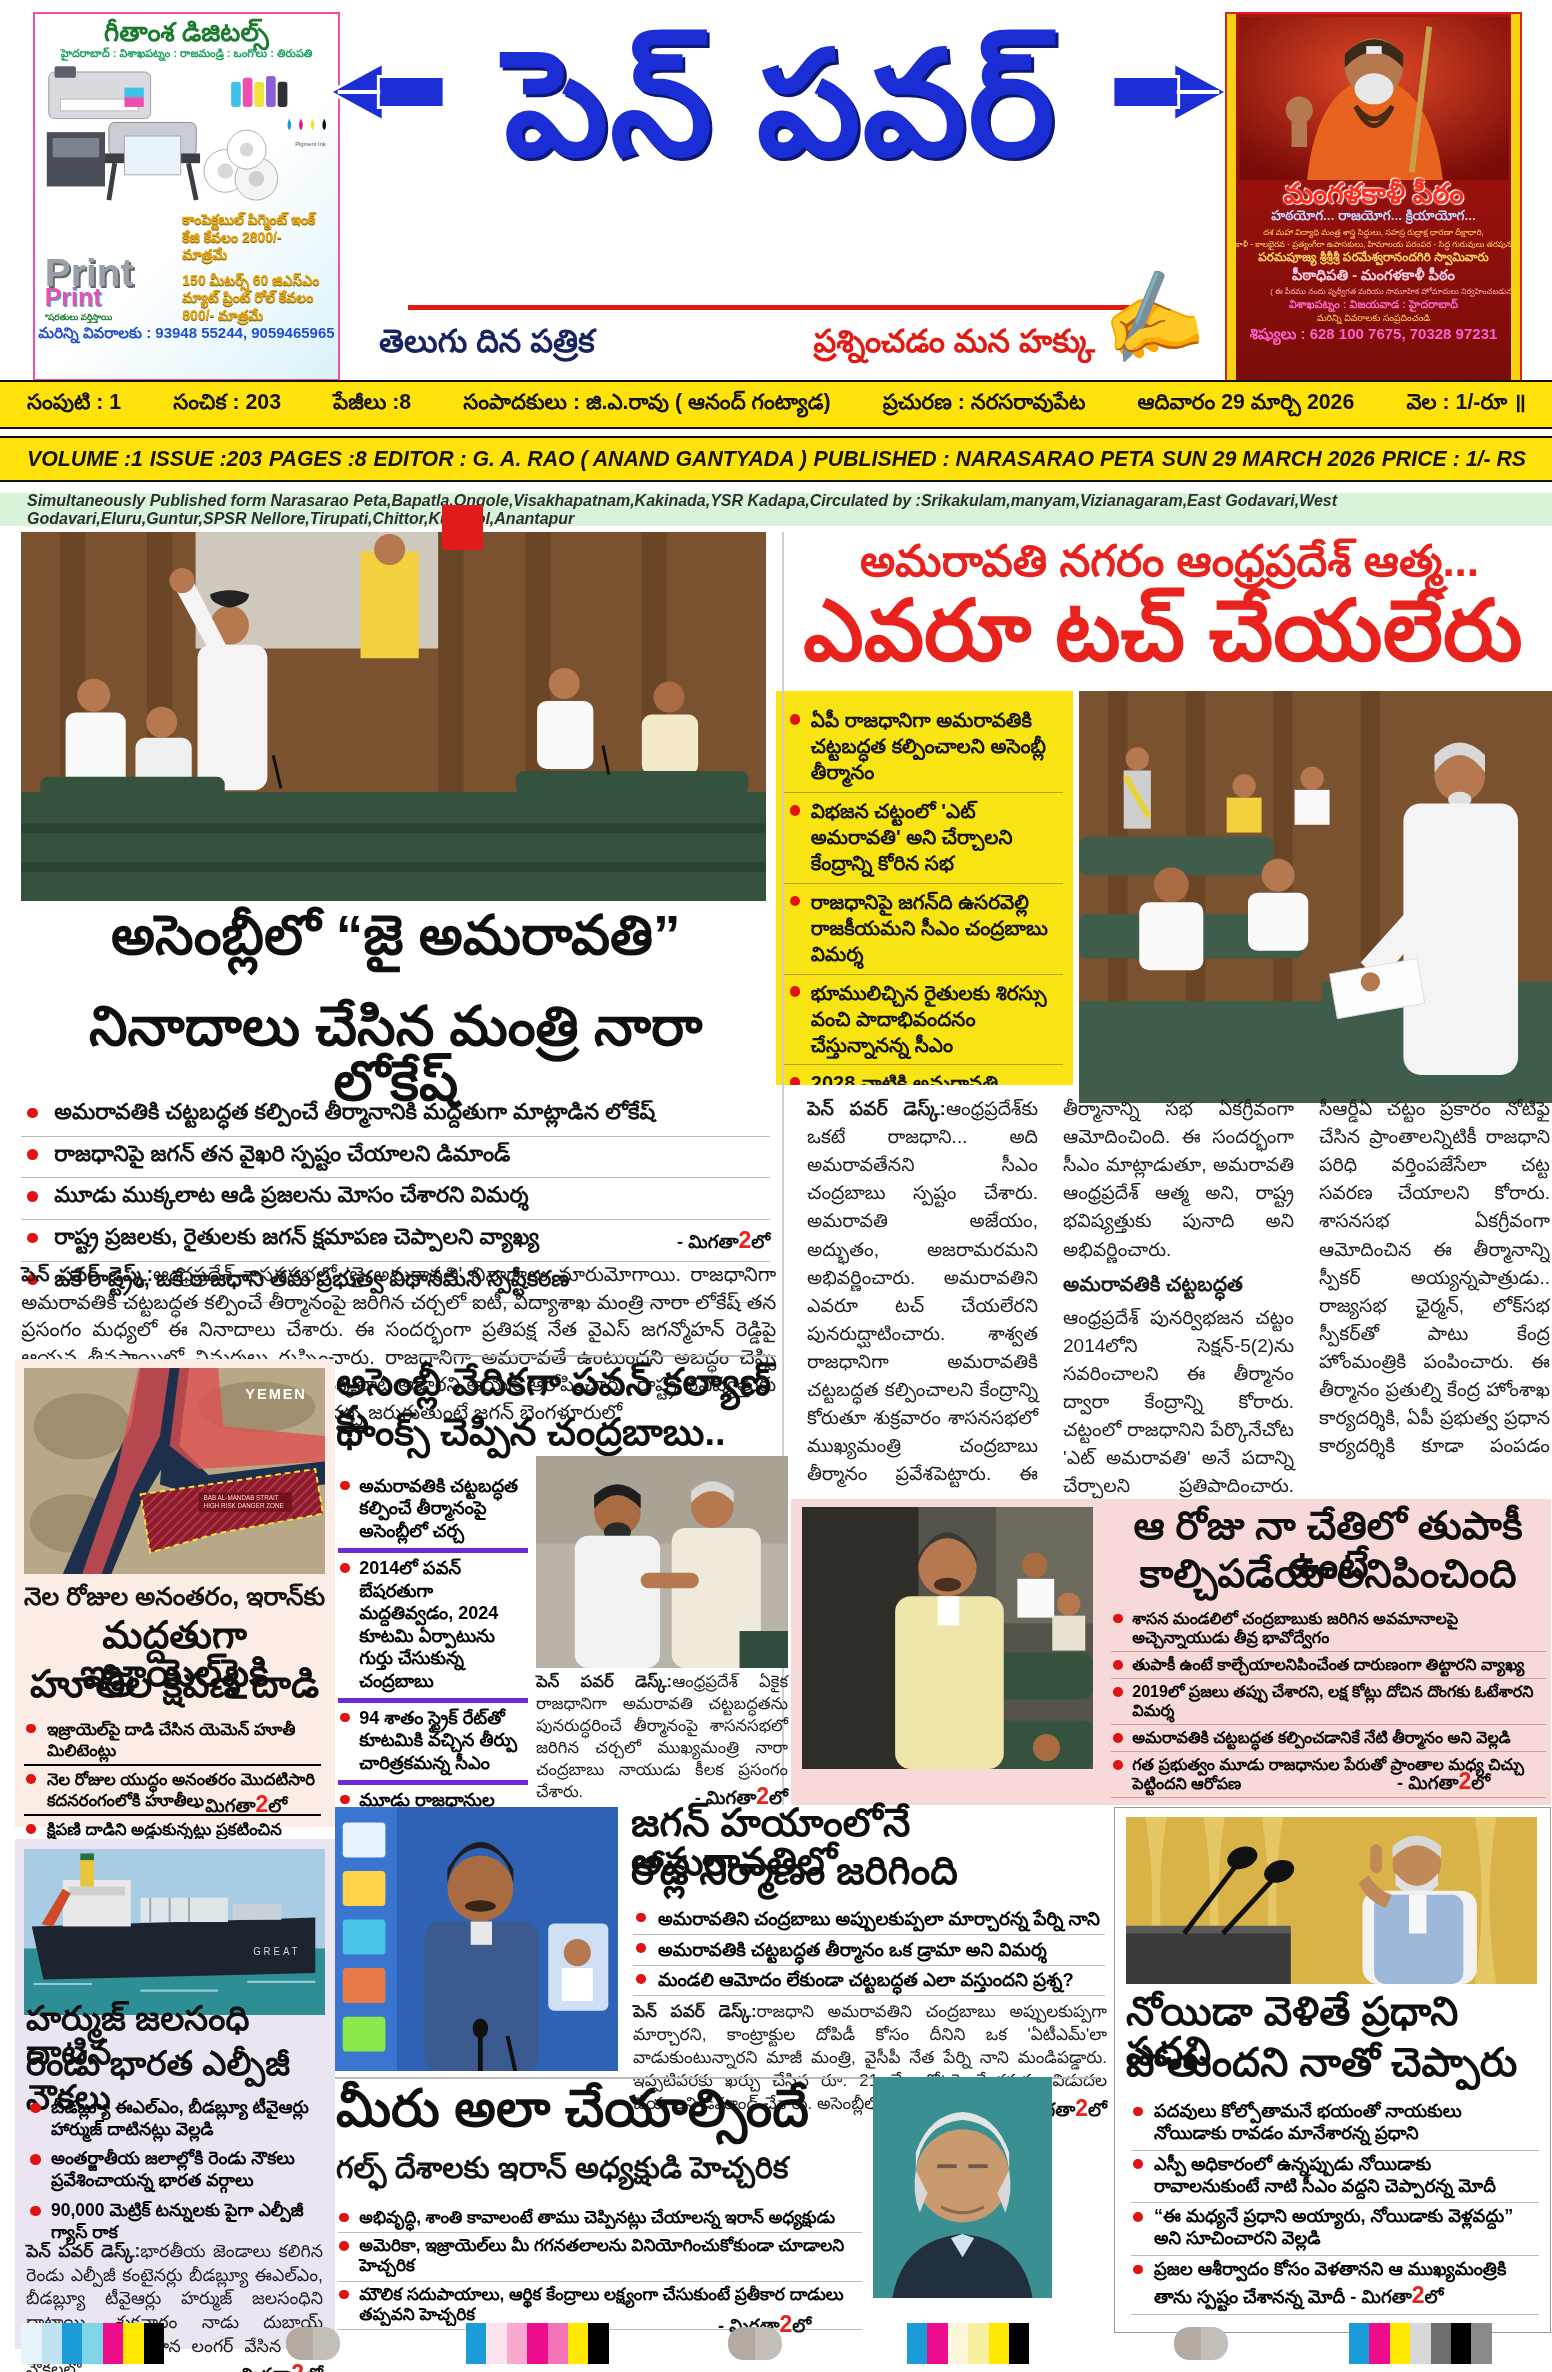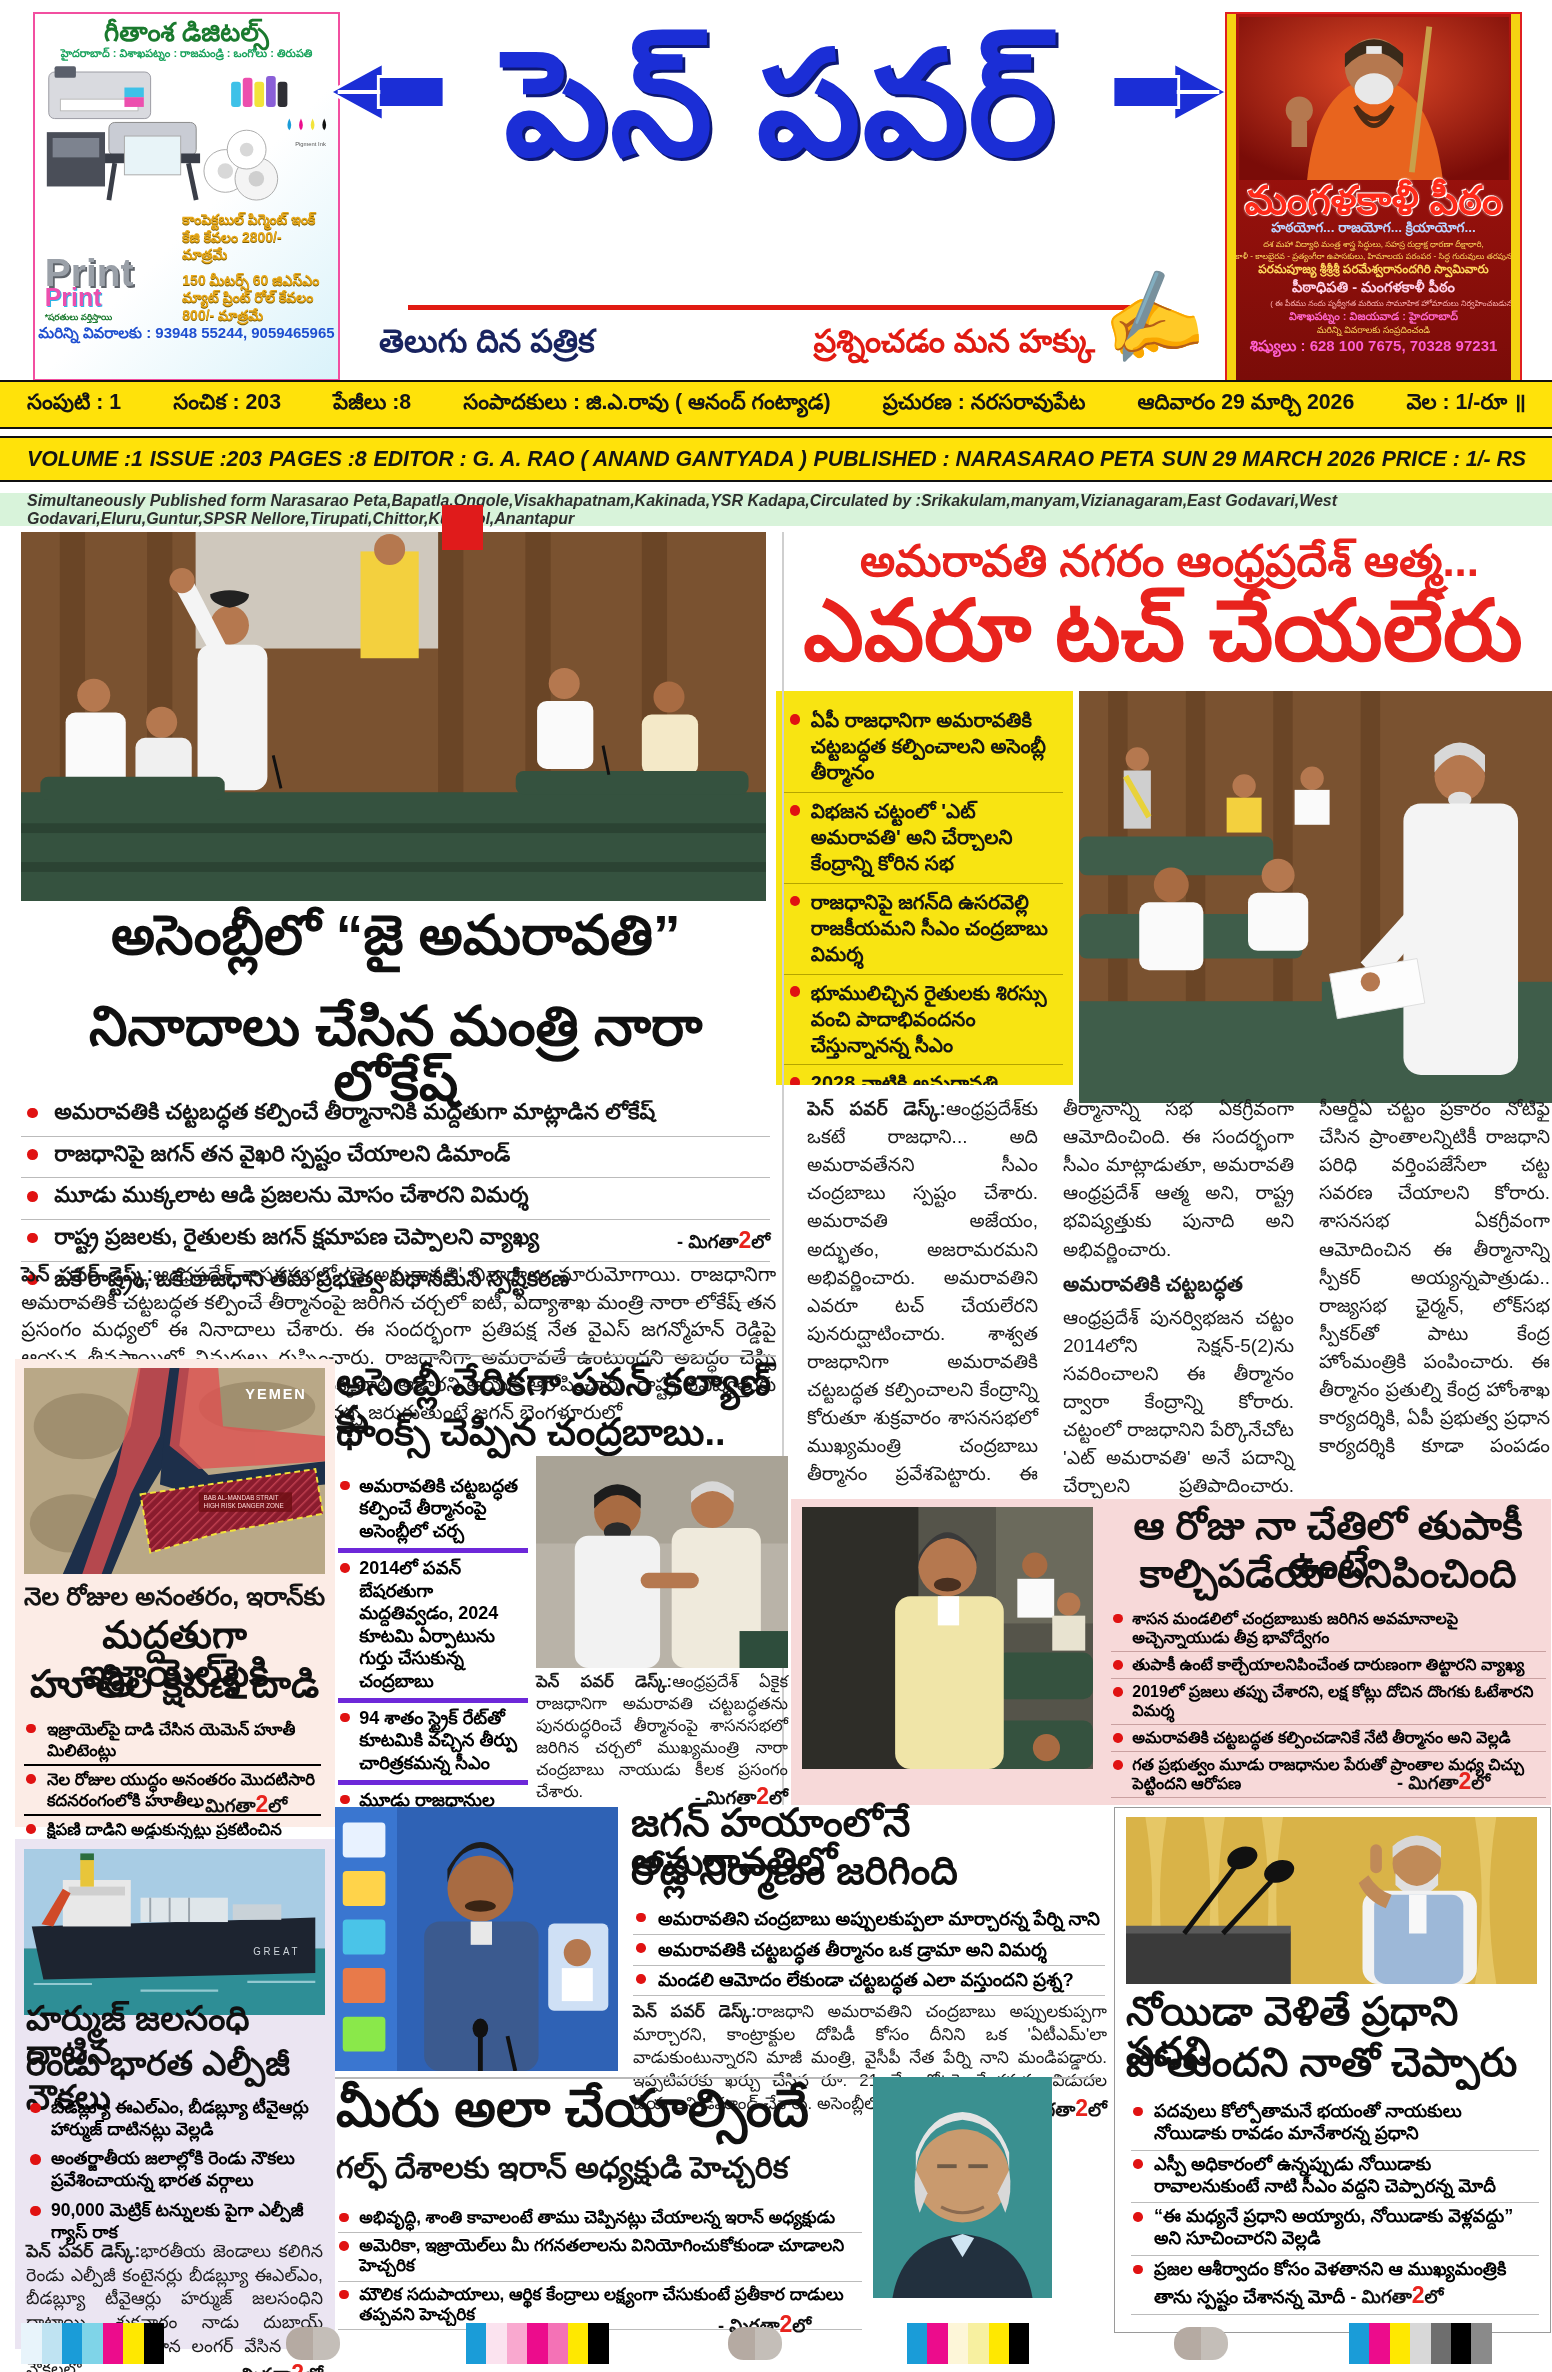--- a/index.html
+++ b/index.html
@@ -11,21 +11,21 @@
   .leftad{left:33px;top:11.6px;width:303px;height:365px;border:2.9px solid #f24fa0;background:linear-gradient(135deg,#ffffff 55%,#d9f2fa 100%);overflow:hidden;}
   .leftad .t1{margin-top:5.8px;color:#1a7a2e;font-weight:bold;font-size:26px;line-height:1.05;}
   .leftad .t2{color:#19a35c;font-weight:bold;font-size:11px;}
   .leftad .offer{color:#e8a817;font-weight:bold;font-size:14px;line-height:1.25;text-shadow:0 1px 0 #7a5a00;}
   .leftad .phone{color:#1f4fd0;font-weight:bold;font-size:15px;}
   .leftad .printword{font-weight:bold;font-size:39px;color:#9aa0a8;text-shadow:1.9px 1.9px 0 #5f646b;}
   .leftad .printword2{font-weight:bold;font-size:25px;color:#ec4fae;text-shadow:1px 1px 0 #29b6e8;margin-top:-11.6px;}
   .leftad .tiny{color:#1a7a2e;font-size:8.7px;font-weight:bold;}
   .rightad{left:1225px;top:11.6px;width:293px;height:367px;border:2.9px solid #e02020;background:linear-gradient(180deg,#b01510,#7a0c08);overflow:hidden;}
   .rightad .ystrip{position:absolute;top:0;bottom:0;width:8.7px;background:#f5d312;}
-  .rightad .title{color:#ff2a1a;font-weight:bold;font-size:40px;text-shadow:0 0 2.9px #fff,1px 1px 0 #fff,-1px -1px 0 #fff;line-height:1;}
+  .rightad .title{color:#ff2a1a;font-weight:bold;font-size:28px;text-shadow:0 0 2.9px #fff,1px 1px 0 #fff,-1px -1px 0 #fff;line-height:1;}
   .rightad .l1{color:#bcd3ff;font-size:13.6px;font-weight:bold;}
   .rightad .lsm{color:#ffd75e;font-size:8.2px;line-height:1.35;}
   .rightad .l4{color:#ffd75e;font-size:12px;font-weight:bold;}
   .rightad .l5{color:#ffd0e8;font-size:14.6px;font-weight:bold;}
   .rightad .l6{color:#ffb0b0;font-size:7.8px;margin-left:43px;}
   .rightad .l7{color:#ff66c8;font-size:11px;font-weight:bold;}
   .rightad .l8{color:#ffd75e;font-size:9.2px;}
   .rightad .ph{color:#ff5fd0;font-size:15px;font-weight:bold;}
   
   .masthead{left:340px;top:13.6px;width:881px;height:361px;}

